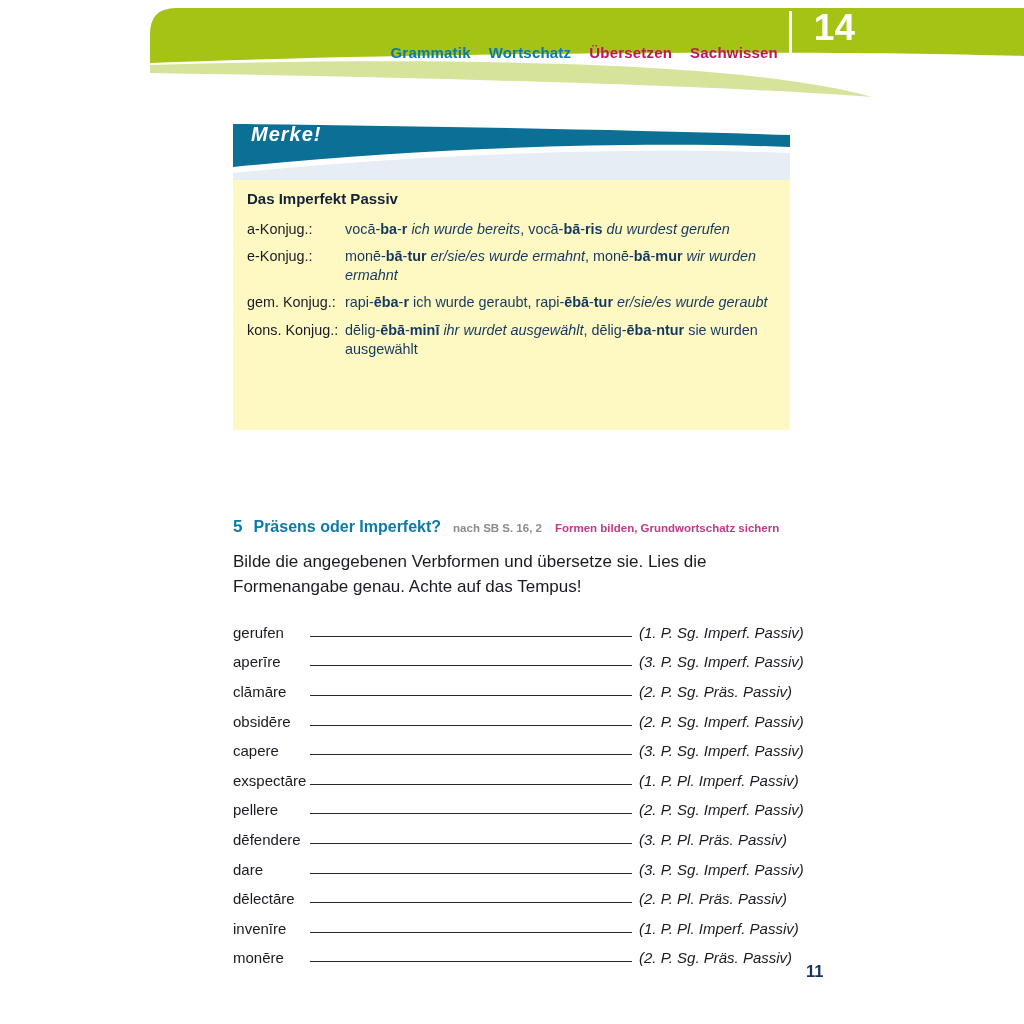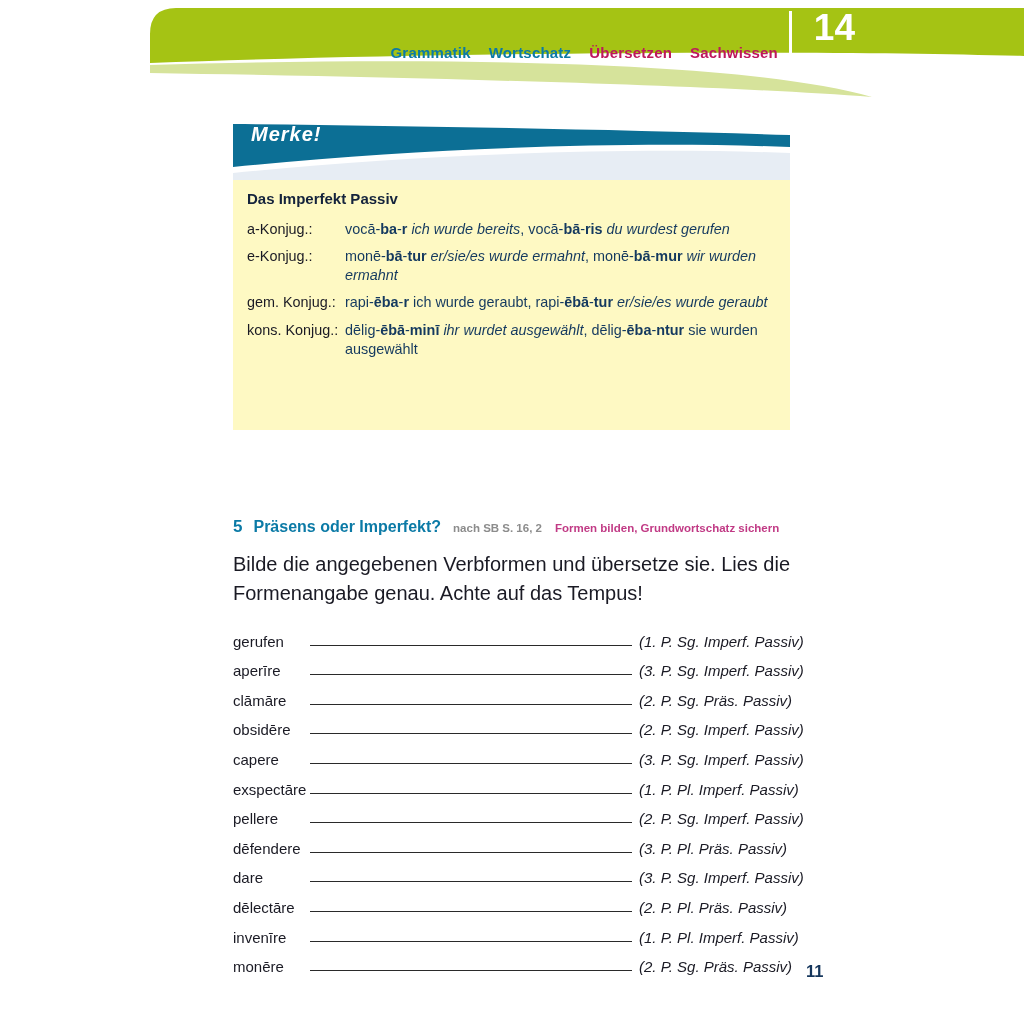--- a/index.html
+++ b/index.html
@@ -40,21 +40,21 @@
   .conj-text{flex:1;}
   .conj-text b{font-weight:bold;}
   .conj-text i{font-style:italic;}
   
   .exercise{position:absolute;left:233px;top:479px;width:558px;}
   .ex-head{display:flex;align-items:baseline;white-space:nowrap;}
   .ex-num{color:#0b7aa6;font-weight:bold;font-size:17px;}
   .ex-title{color:#0b7aa6;font-weight:bold;font-size:16px;margin-left:11px;margin-top:39px;}
   .ex-ref{color:#8c8c8c;font-size:11.5px;font-weight:600;margin-left:12px;}
   .ex-tag{color:#c13a85;font-size:11.5px;font-weight:bold;margin-left:13px;}
-  .ex-instructions{font-size:20px;line-height:1.45;margin:13px 0 12px 0;color:#1a1a24;}
+  .ex-instructions{font-size:17px;line-height:1.45;margin:13px 0 12px 0;color:#1a1a24;}
   .ex-rows{margin-top:2px;}
   .ex-row{display:flex;align-items:flex-end;height:29.6px;font-size:15px;color:#1a1a24;}
   .ex-verb{flex:0 0 77px;}
   .ex-line{flex:0 0 322px;height:1px;border-bottom:1.4px solid #2a2a2a;margin-bottom:4px;}
   .ex-form{margin-left:7px;white-space:nowrap;font-style:italic;}
   
   .page-num{position:absolute;left:806px;top:962px;font-size:16.5px;font-weight:bold;color:#15365c;}
 </style>
 </head>
 <body>

